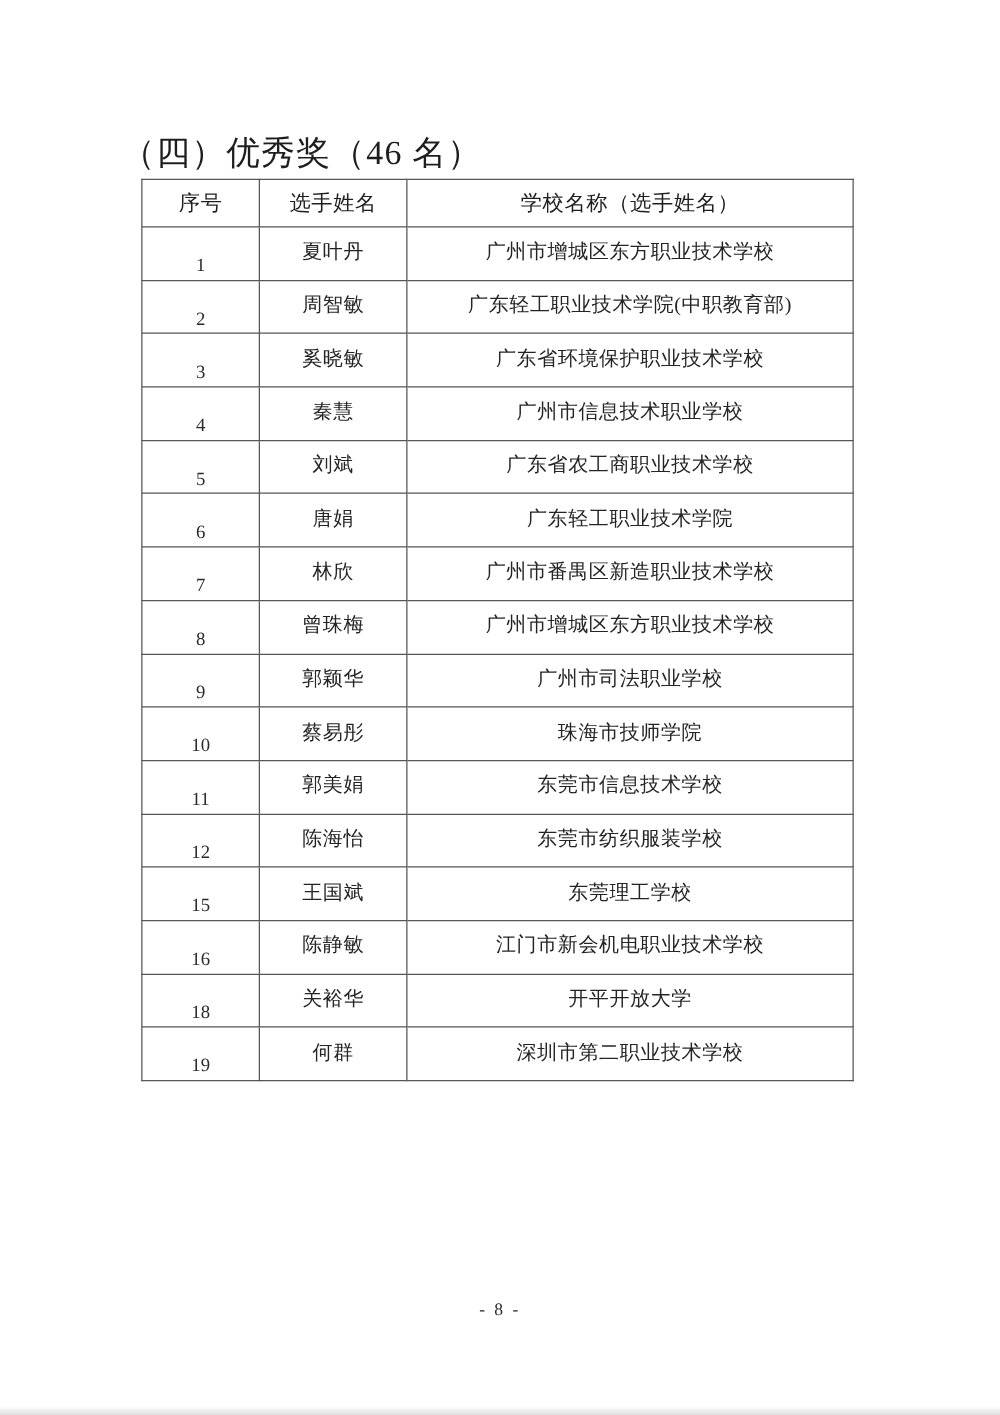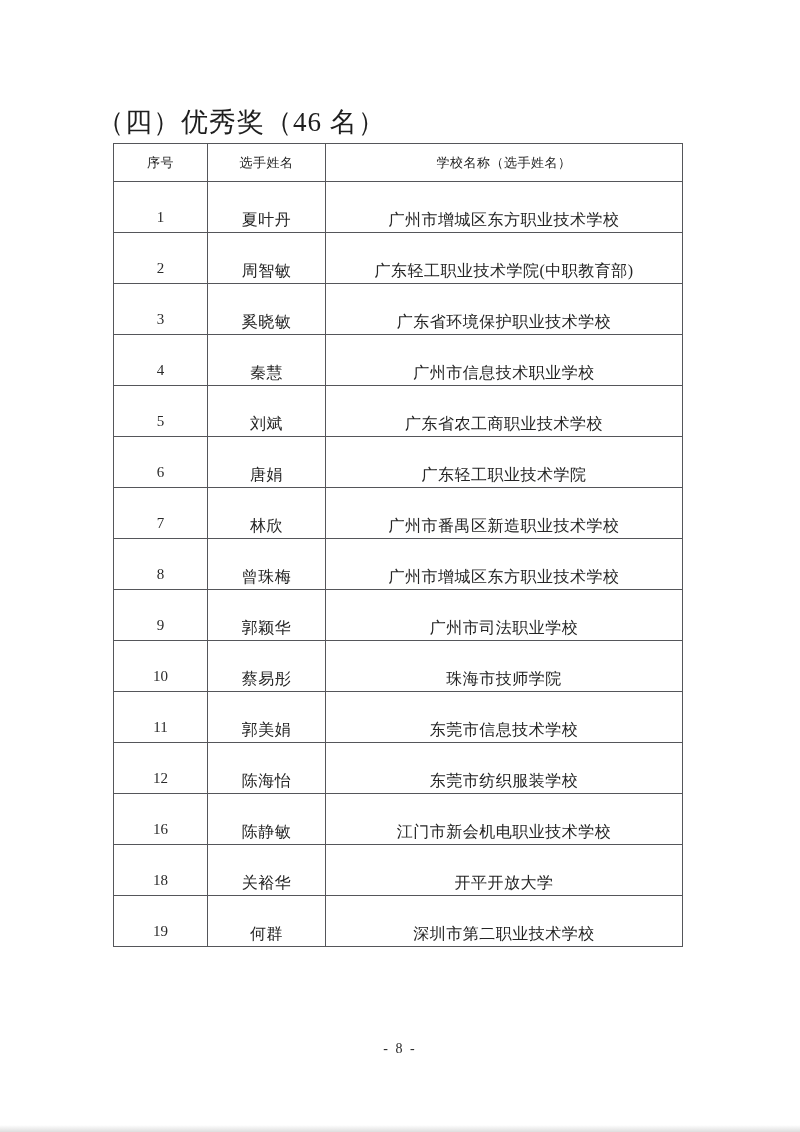--- a/index.html
+++ b/index.html
@@ -48,40 +48,39 @@
     border: 1px solid #55565a;
     text-align: center;
     vertical-align: middle;
     overflow: hidden;
     white-space: nowrap;
   }
   table.award-table th {
     height: 38px;
     font-family: "Liberation Sans", "DejaVu Sans", sans-serif;
     font-weight: 500;
-    font-size: 13px;
+    font-size: 17px;
     color: #1d1d1d;
     letter-spacing: 0.5px;
   }
   table.award-table td {
     height: 42.7px;
     font-size: 16px;
   }
   td.col-no .cell-text {
     display: inline-block;
     transform: translateY(10px);
     font-size: 15px;
     color: #2a2a2a;
   }
   td.col-name .cell-text,
   td.col-school .cell-text {
     display: inline-block;
     transform: translateY(-1px);
     letter-spacing: 0.5px;
-    margin-top: 29px;
   }
   .page-footer {
     position: absolute;
     left: 0;
     width: 800px;
     top: 1041px;
     text-align: center;
     font-size: 14px;
     color: #2a2a2a;
     letter-spacing: 2px;
@@ -162,20 +161,25 @@
           <td class="col-no"><span class="cell-text">11</span></td>
           <td class="col-name"><span class="cell-text">郭美娟</span></td>
           <td class="col-school"><span class="cell-text">东莞市信息技术学校</span></td>
         </tr>
         <tr>
           <td class="col-no"><span class="cell-text">12</span></td>
           <td class="col-name"><span class="cell-text">陈海怡</span></td>
           <td class="col-school"><span class="cell-text">东莞市纺织服装学校</span></td>
         </tr>
         <tr>
+          <td class="col-no"><span class="cell-text">15</span></td>
+          <td class="col-name"><span class="cell-text">王国斌</span></td>
+          <td class="col-school"><span class="cell-text">东莞理工学校</span></td>
+        </tr>
+        <tr>
           <td class="col-no"><span class="cell-text">16</span></td>
           <td class="col-name"><span class="cell-text">陈静敏</span></td>
           <td class="col-school"><span class="cell-text">江门市新会机电职业技术学校</span></td>
         </tr>
         <tr>
           <td class="col-no"><span class="cell-text">18</span></td>
           <td class="col-name"><span class="cell-text">关裕华</span></td>
           <td class="col-school"><span class="cell-text">开平开放大学</span></td>
         </tr>
         <tr>

